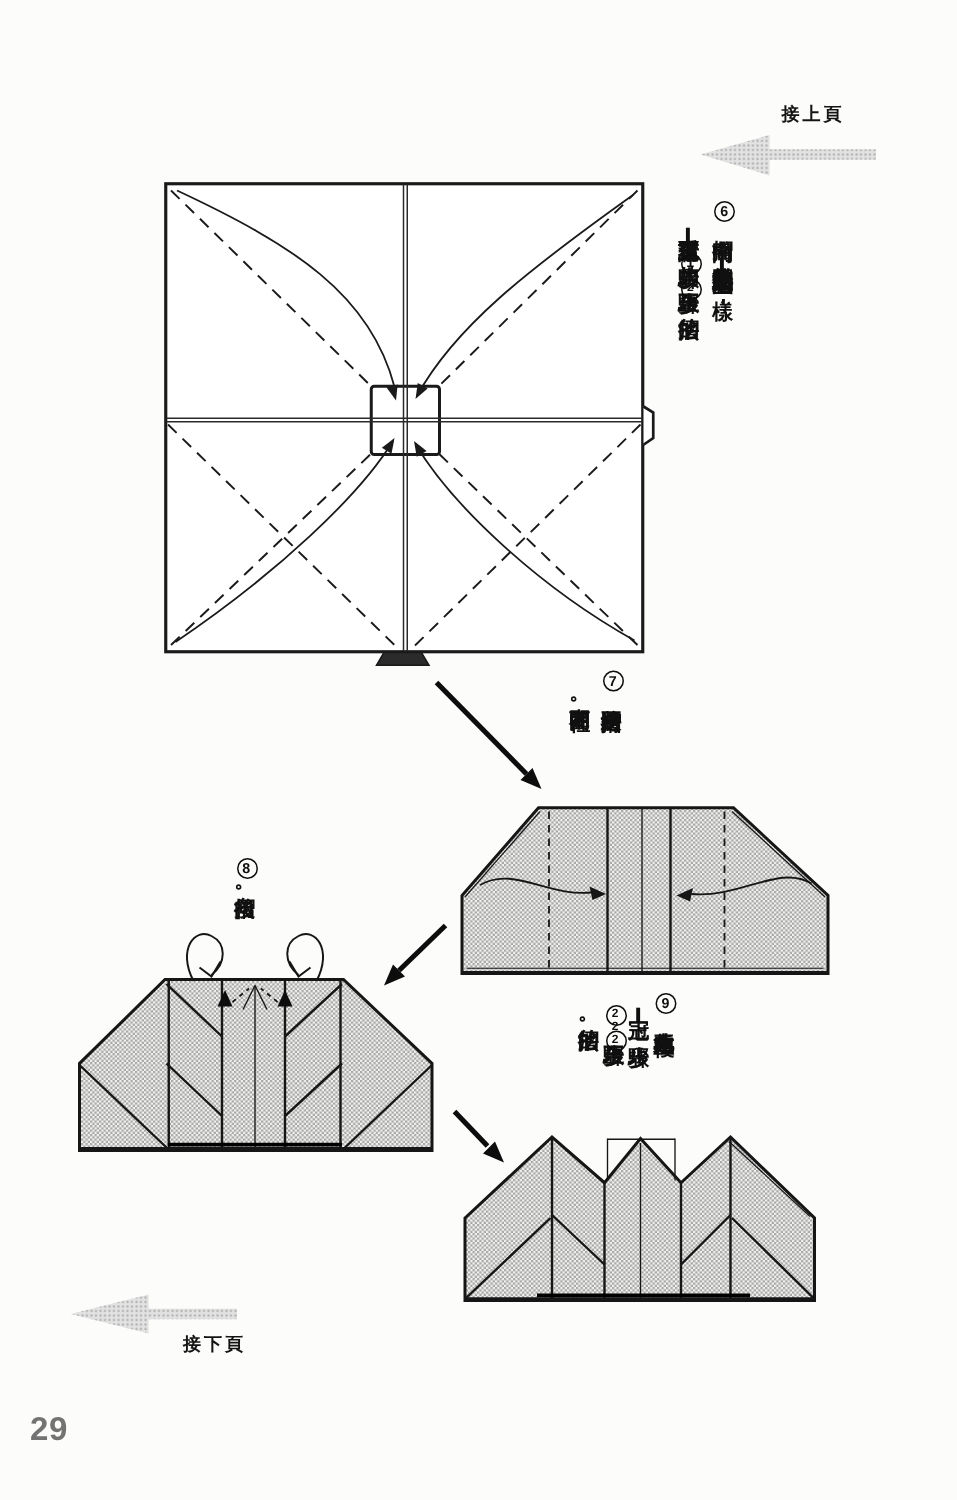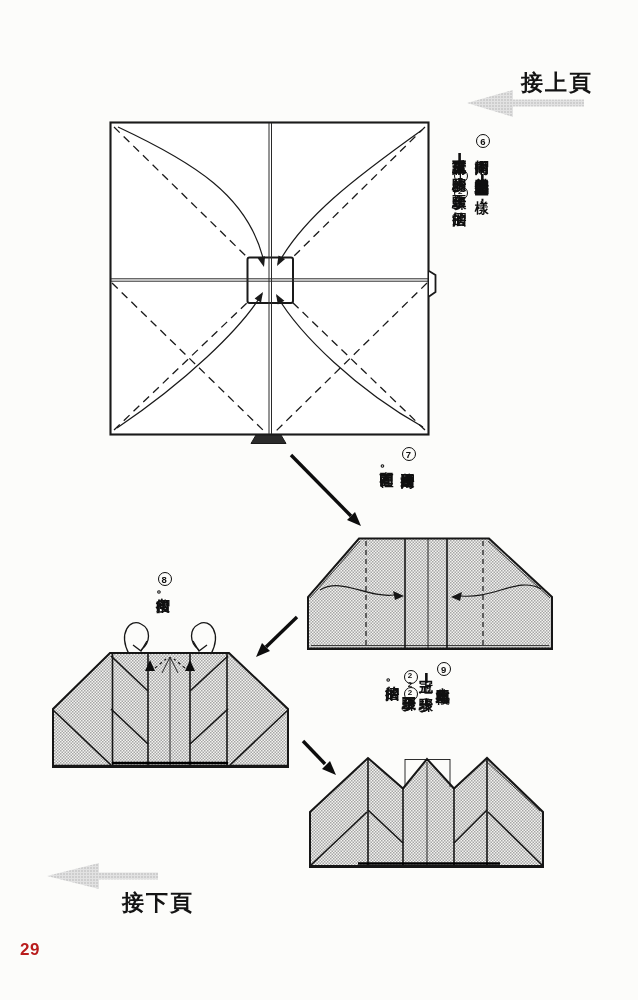--- a/index.html
+++ b/index.html
@@ -21,25 +21,25 @@
   .ind14{text-indent:14px;}
   .cn{
     display:inline-block;width:14px;height:14px;
     border:1.4px solid #0d0d0d;border-radius:50%;
     font-size:9.5px;line-height:13px;text-align:center;
     letter-spacing:0;text-indent:0;font-weight:700;
     margin:1px 0 1px 0;box-sizing:border-box;
   }
   .cn2{font-size:8px;letter-spacing:-0.5px;line-height:13.5px;}
   .hlabel{
-    position:absolute;font-weight:700;font-size:22px;letter-spacing:2px;color:#141414;
+    position:absolute;font-weight:700;font-size:12px;letter-spacing:2px;color:#141414;
   }
   .pagenum{
     position:absolute;left:20px;top:940px;
-    font-weight:700;font-size:17px;color:#b91c1c;letter-spacing:0.5px;
+    font-weight:700;font-size:22px;color:#737373;letter-spacing:0.5px;
   }
 </style>
 </head>
 <body>
 
 <div class="page">
 
   <svg class="diagram" width="638" height="1000" viewBox="0 0 638 1000">
     <defs>
       <pattern id="ht" width="3" height="3" patternUnits="userSpaceOnUse">

